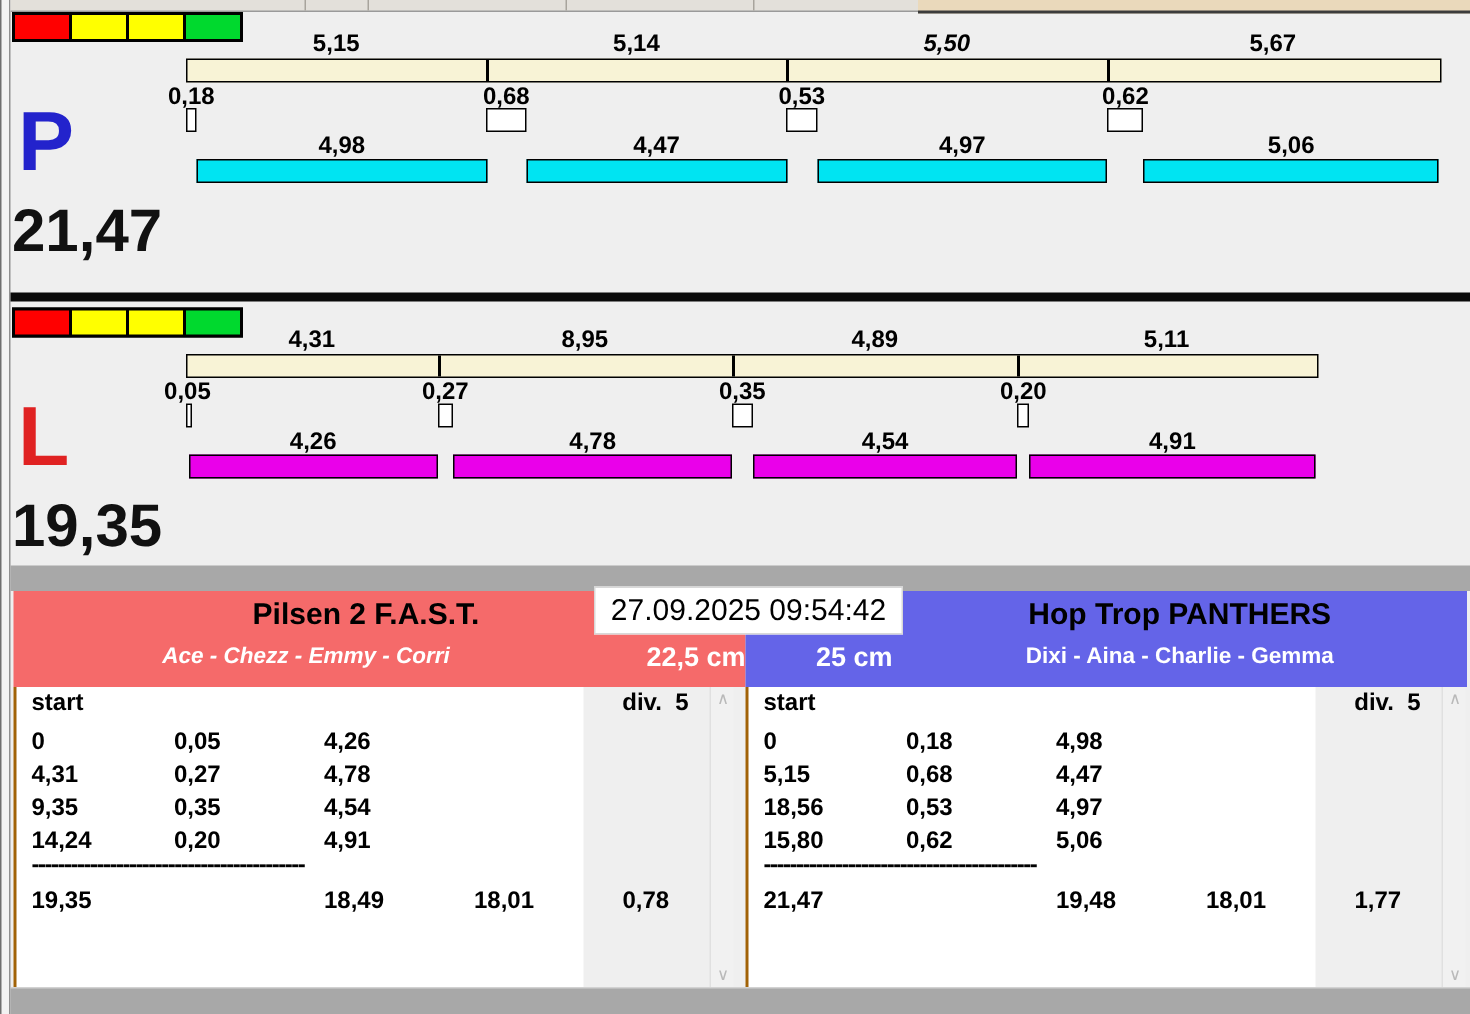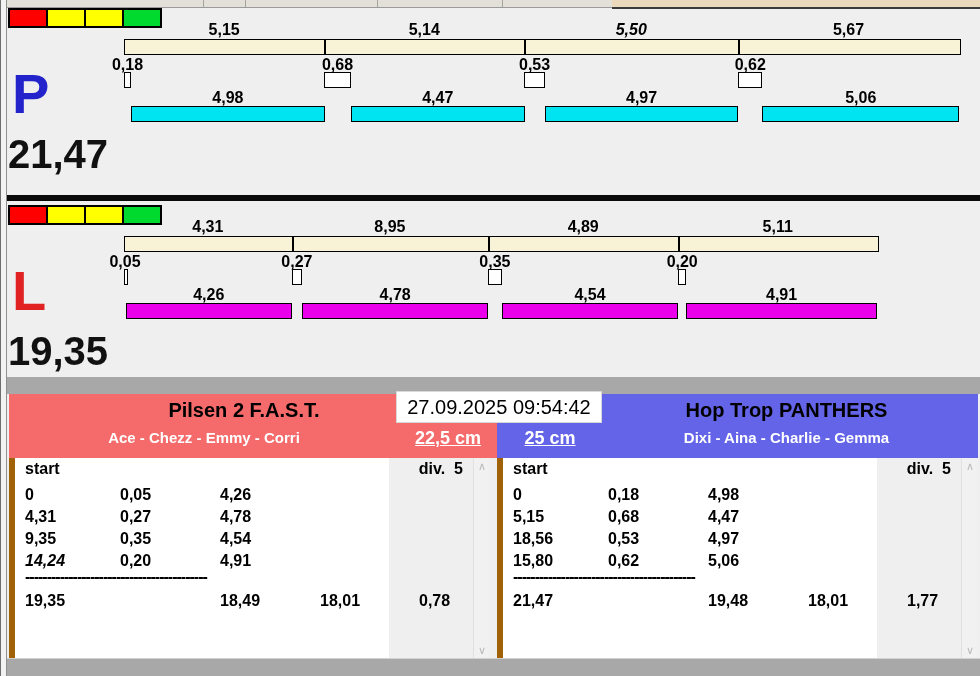--- a/index.html
+++ b/index.html
@@ -25,24 +25,24 @@
   .lane-total{left:8px;top:126px;font-size:40px;font-weight:bold;color:#111;line-height:1;}
   .tlabel{position:absolute;width:64px;margin-left:-32px;text-align:center;font-size:16px;font-weight:bold;color:#000;white-space:nowrap;}
   .cream-bar{position:absolute;height:14px;background:#f8f3d6;border:1px solid #000;box-sizing:content-box;}
   .tick{position:absolute;width:2px;height:14px;background:#000;top:0;}
   .xbox{position:absolute;height:14px;background:#fff;border:1px solid #000;}
   .dogbar{position:absolute;height:14px;border:1px solid #000;}
   
   .team-header{top:394px;height:64px;}
   .team-name{font-size:20px;font-weight:bold;color:#000;text-align:center;white-space:nowrap;}
   .team-members{font-size:15px;font-weight:bold;color:#fff;text-align:center;white-space:nowrap;}
-  .height-badge{font-size:18px;font-weight:bold;color:#fff;text-align:center;white-space:nowrap;text-decoration:underline;}
+  .height-badge{font-size:18px;font-weight:bold;color:#fff;text-align:right;white-space:nowrap;}
   .timestamp-box{left:396px;top:391px;width:206px;height:32px;background:#fff;border:1px solid #d8d8d8;box-sizing:border-box;
     font-size:20px;color:#000;text-align:center;line-height:30px;white-space:nowrap;}
-  .rtable{top:458px;width:380px;height:200px;background:#fff;border-left:6px solid #a16207;box-sizing:border-box;font-size:16px;font-weight:bold;color:#000;}
+  .rtable{top:458px;width:380px;height:200px;background:#fff;border-left:2px solid #a16207;box-sizing:border-box;font-size:16px;font-weight:bold;color:#000;}
   .rtable .cell{position:absolute;white-space:pre;}
   .separator{letter-spacing:-1px;}
   .scrollbar{top:458px;width:16px;height:200px;background:#f1f1f1;border-left:1px solid #e0e0e0;box-sizing:border-box;}
   .scroll-arrow{position:absolute;left:0;width:16px;height:16px;color:#b9b9b9;font-size:11px;line-height:16px;text-align:center;cursor:default;}
   .bottom-strip{left:7px;top:658px;width:973px;height:18px;background:#a8a8a8;border-top:1px solid #d2d2d2;box-sizing:border-box;}
 </style>
 </head>
 <body>
 
 <div id="app">
@@ -131,21 +131,21 @@
         <div class="dogbar" style="left: 501.719px; top: 98px; width: 174.606px; background: rgb(234, 0, 234);"></div>
         <div class="tlabel" style="left: 781.604px; top: 81px;">4,91</div>
         <div class="dogbar" style="left: 686.105px; top: 98px; width: 188.999px; background: rgb(234, 0, 234);"></div>
       </div>
   </div>
 
   <div class="abs gray-band" style="top:377px;height:17px;"></div>
 
   <div class="abs team-header" style="left: 9px; width: 488px; background: rgb(245, 106, 106);">
     <div class="abs team-name" style="left:0;top:5px;width:390px;margin-left:40px;">Pilsen 2 F.A.S.T.</div>
-    <div class="abs team-members" style="left:0;top:35px;width:390px;">Ace - Chezz - Emmy - Corri</div>
+    <div class="abs team-members" style="left:0;top:35px;width:390px;font-style:italic;">Ace - Chezz - Emmy - Corri</div>
     <div class="abs height-badge" style="left:390px;top:34px;width:98px;">22,5 cm</div>
   </div>
   <div class="abs team-header" style="left: 497px; width: 481px; background: rgb(100, 100, 232);">
     <div class="abs height-badge" style="left:8px;top:34px;width:90px;">25 cm</div>
     <div class="abs team-members" style="left:98px;top:35px;width:383px;">Dixi - Aina - Charlie - Gemma</div>
     <div class="abs team-name" style="left:98px;top:5px;width:383px;">Hop Trop PANTHERS</div>
   </div>
 
   <div class="abs timestamp-box">27.09.2025 09:54:42</div>
 
@@ -154,21 +154,21 @@
       <div class="cell" style="left: 368px; top: 2px; width: 80px; text-align: right;">div.  5</div>
       <div class="cell" style="left: 10px; top: 28px;">0</div>
       <div class="cell" style="left: 105px; top: 28px;">0,05</div>
       <div class="cell" style="left: 205px; top: 28px;">4,26</div>
       <div class="cell" style="left: 10px; top: 50px;">4,31</div>
       <div class="cell" style="left: 105px; top: 50px;">0,27</div>
       <div class="cell" style="left: 205px; top: 50px;">4,78</div>
       <div class="cell" style="left: 10px; top: 72px;">9,35</div>
       <div class="cell" style="left: 105px; top: 72px;">0,35</div>
       <div class="cell" style="left: 205px; top: 72px;">4,54</div>
-      <div class="cell" style="left: 10px; top: 94px; font-style: italic;">14,24</div>
+      <div class="cell" style="left: 10px; top: 94px;">14,24</div>
       <div class="cell" style="left: 105px; top: 94px;">0,20</div>
       <div class="cell" style="left: 205px; top: 94px;">4,91</div>
       <div class="cell separator" style="left: 10px; top: 110px;">------------------------------------------</div>
       <div class="cell" style="left: 10px; top: 134px;">19,35</div>
       <div class="cell" style="left: 205px; top: 134px;">18,49</div>
       <div class="cell" style="left: 305px; top: 134px;">18,01</div>
       <div class="cell" style="left: 404px; top: 134px;">0,78</div>
     </div>
   <div class="abs scrollbar" style="left:473px;">
     <div class="scroll-arrow" style="top:0;">∧</div>

